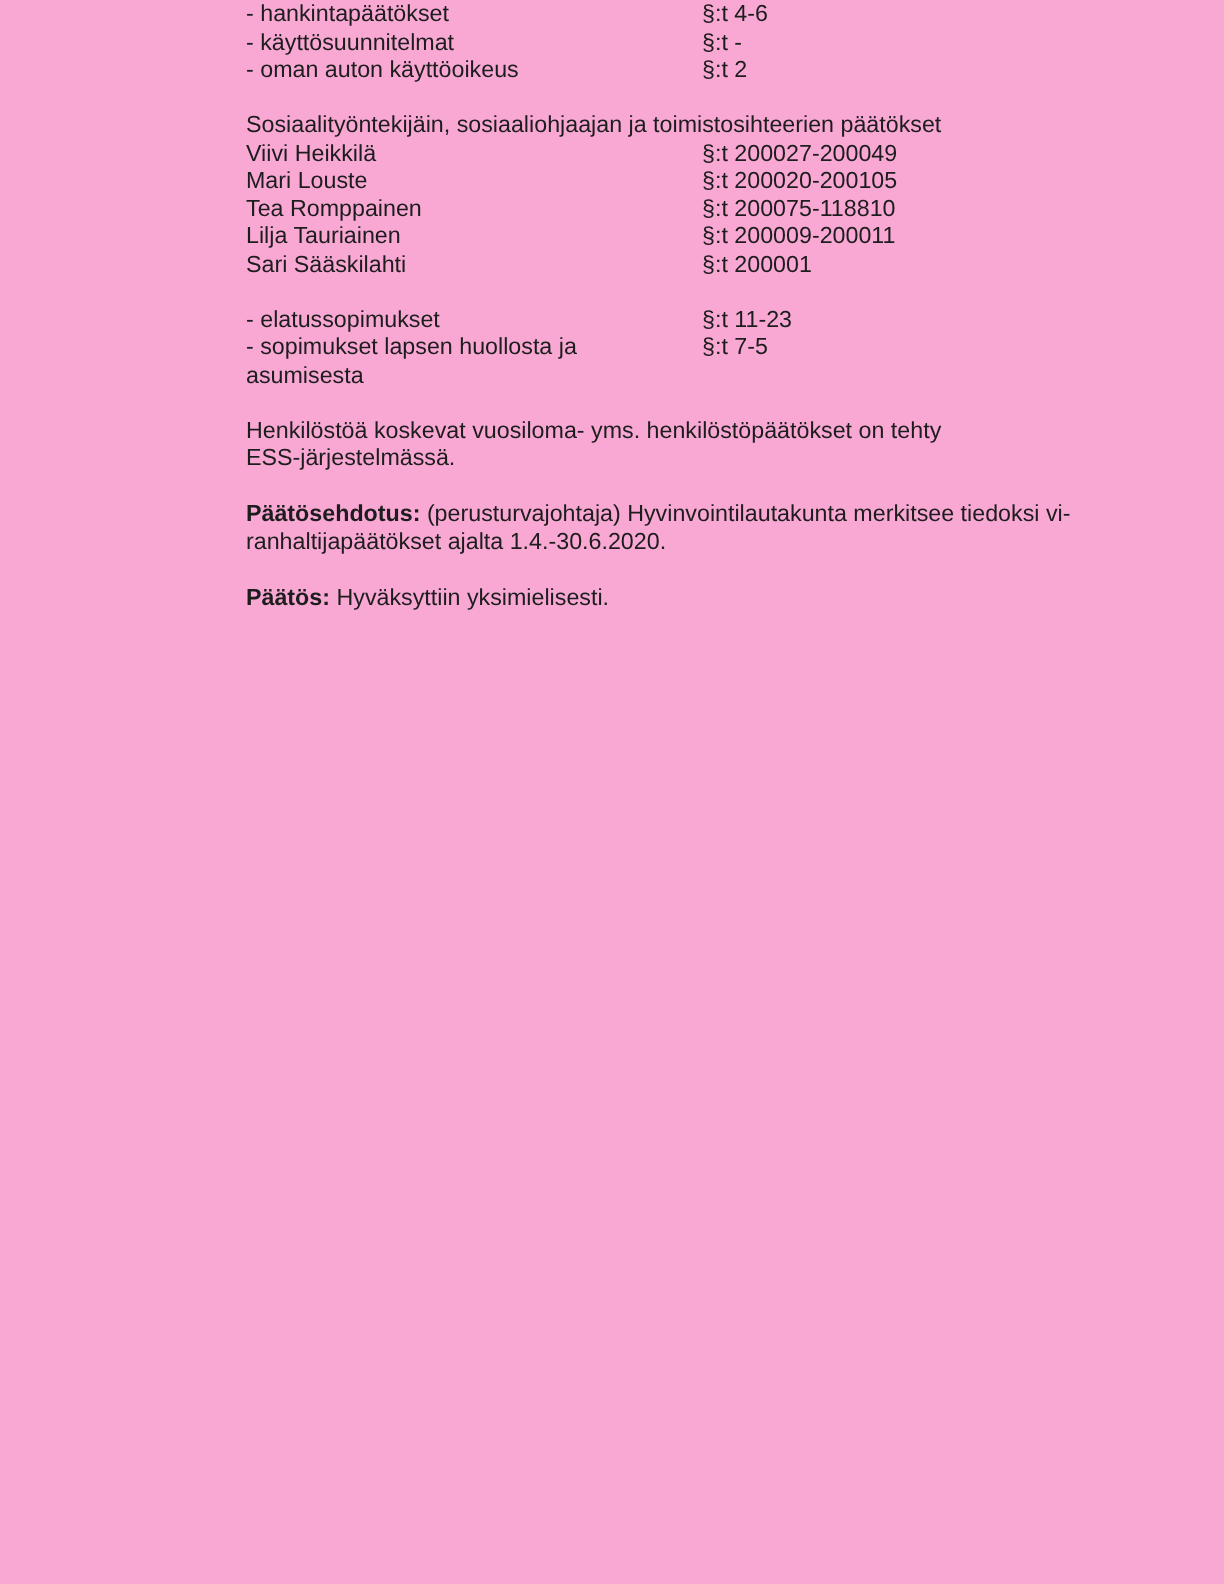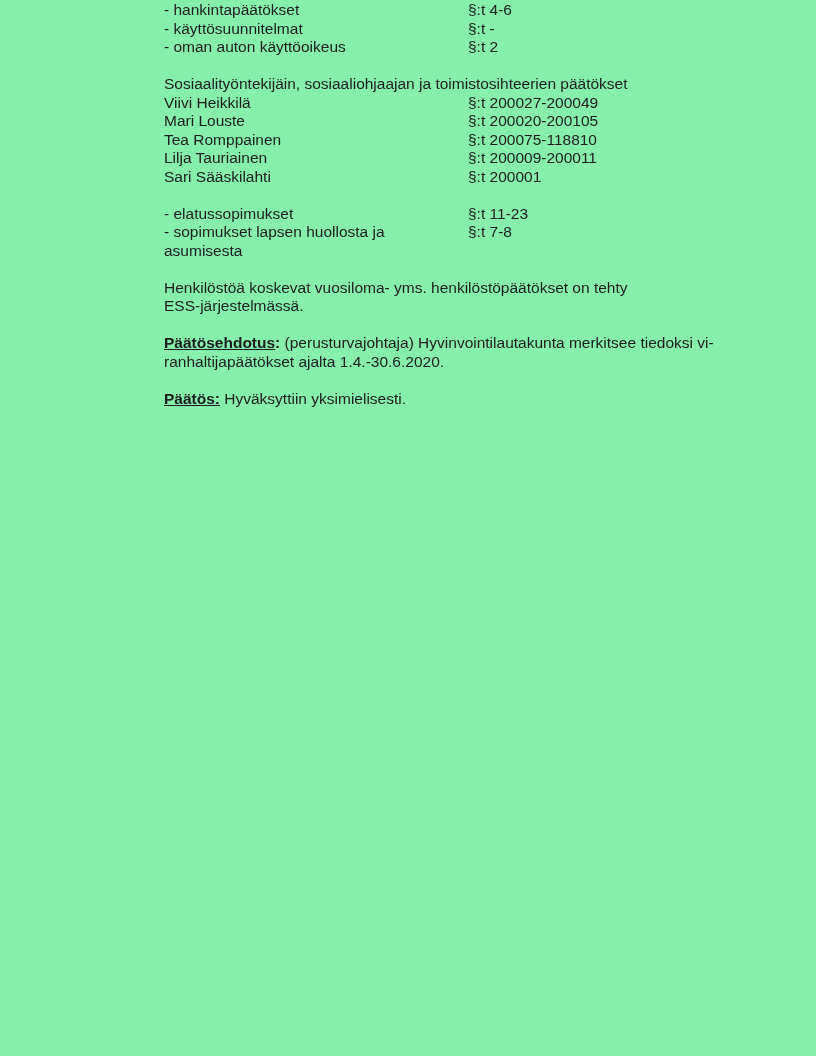--- a/index.html
+++ b/index.html
@@ -4,21 +4,21 @@
 <style>
   html, body {
     margin: 0;
     padding: 0;
     background: #ffffff;
   }
   .page {
     position: relative;
     width: 816px;
     height: 1056px;
-    background: #86efac;
+    background: #f9a8d4;
     color: #1d1d1d;
     font-family: "Liberation Sans", "DejaVu Sans", sans-serif;
     font-size: 15.5px;
     line-height: 18.5px;
     box-sizing: border-box;
     padding: 1px 80px 0 164px;
     overflow: hidden;
   }
   .row {
     display: flex;
@@ -28,21 +28,20 @@
     flex-shrink: 0;
   }
   .value-col {
     white-space: nowrap;
   }
   .blank-line {
     height: 18.5px;
   }
   .bold-underline {
     font-weight: bold;
-    text-decoration: underline;
   }
   .bold {
     font-weight: bold;
   }
 </style>
 </head>
 <body>
 
 <div class="page">
 
@@ -84,21 +83,21 @@
   </div>
 
   <div class="blank-line"></div>
 
   <div class="row">
     <span class="label-col">- elatussopimukset</span>
     <span class="value-col">§:t 11-23</span>
   </div>
   <div class="row">
     <span class="label-col">- sopimukset lapsen huollosta ja</span>
-    <span class="value-col">§:t 7-8</span>
+    <span class="value-col">§:t 7-5</span>
   </div>
   <div>asumisesta</div>
 
   <div class="blank-line"></div>
 
   <div>Henkilöstöä koskevat vuosiloma- yms. henkilöstöpäätökset on tehty</div>
   <div>ESS-järjestelmässä.</div>
 
   <div class="blank-line"></div>
 

